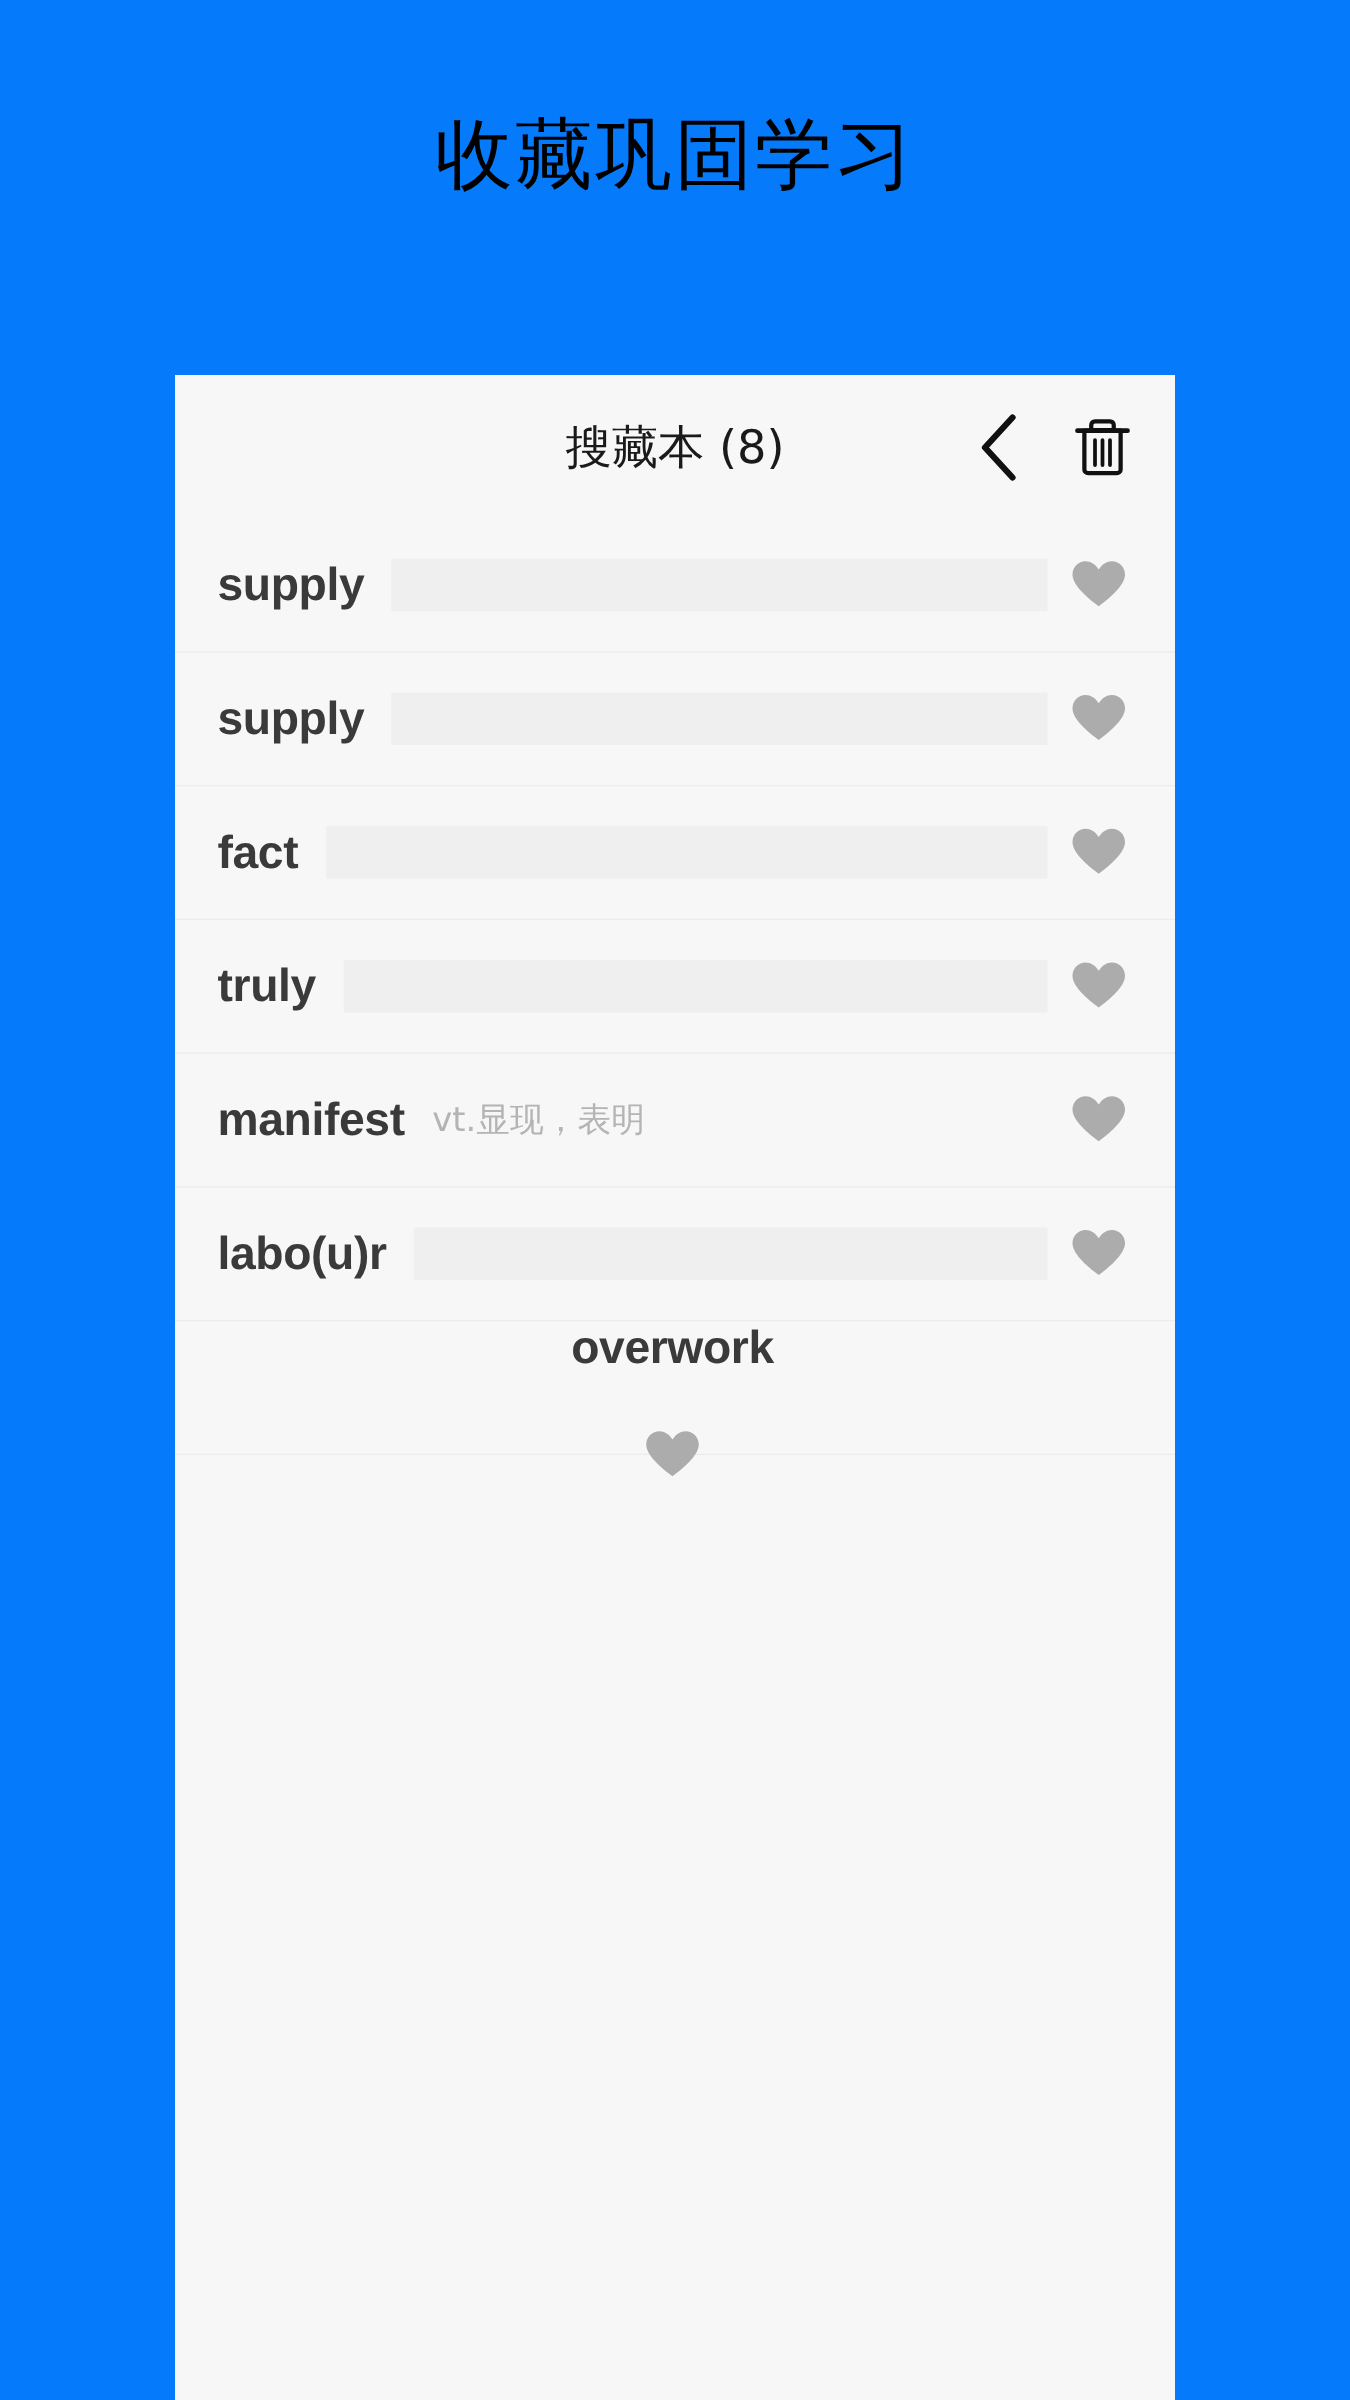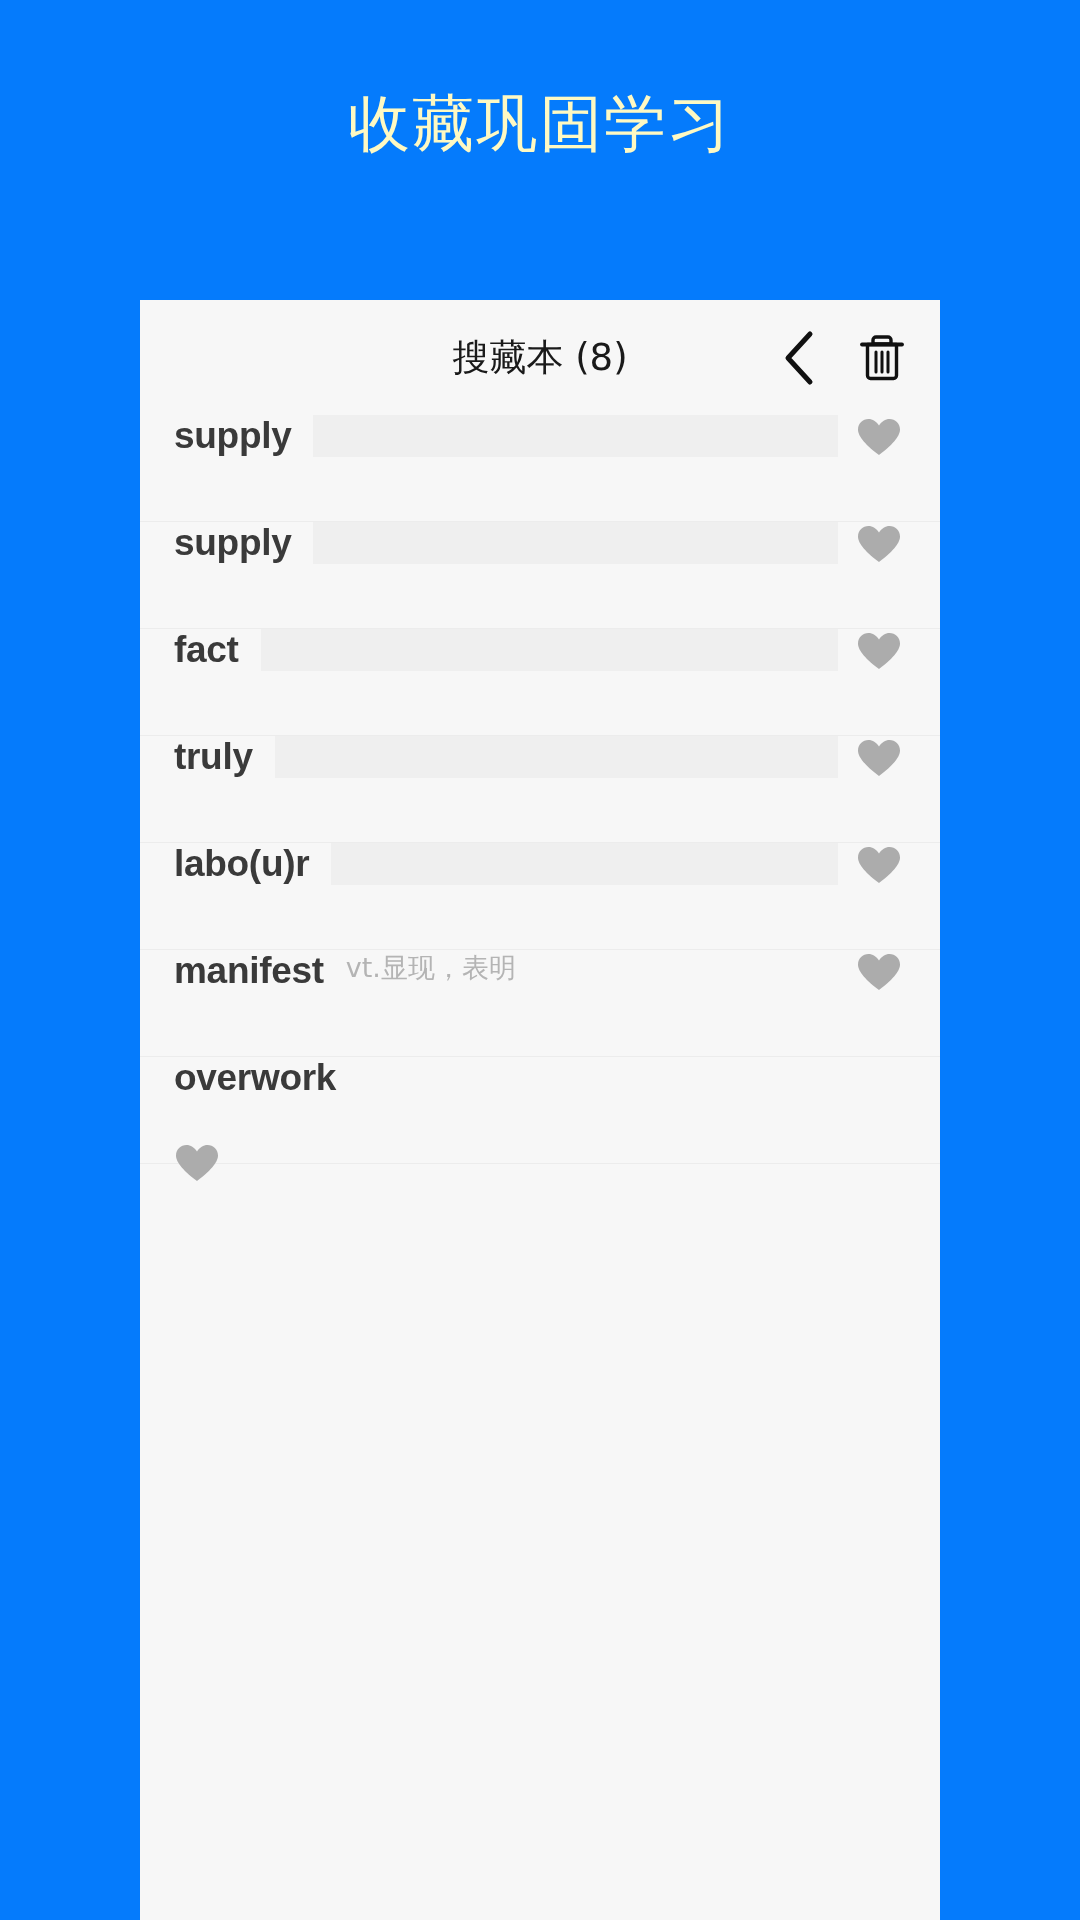--- a/index.html
+++ b/index.html
@@ -15,21 +15,21 @@
     position: relative;
   }
 
   
   .promo-title {
     position: absolute;
     top: 86px;
     left: 0;
     width: 1080px;
     text-align: center;
-    color: #fef9c3;
+    color: #000000;
     font-size: 62px;
     line-height: 76px;
     font-weight: 400;
     letter-spacing: 2px;
     font-family: "DejaVu Sans", "Liberation Sans", sans-serif;
   }
 
   
   .phone-card {
     position: absolute;
@@ -86,21 +86,21 @@
   .nav-trash svg { display: block; }
 
   
   .word-list {
     background: #F7F7F7;
   }
   .word-row {
     position: relative;
     height: 107px;
     display: flex;
-    align-items: flex-start;
+    align-items: center;
     padding: 0 38px 0 34px;
     box-sizing: border-box;
     border-bottom: 1px solid #ECECEC;
   }
   .word-row:last-child { border-bottom: 1px solid #ECECEC; flex-direction: column; }
 
   .word-term {
     font-size: 37px;
     font-weight: 700;
     color: #3A3A3A;
@@ -221,37 +221,37 @@
         <span>
           <svg width="44" height="40" viewBox="0 0 44 40">
               <path d="M22 37 C6 25 1 17 1 11.5 C1 5.5 5.8 1 11.5 1 C15.6 1 19.4 3.4 22 7.6 C24.6 3.4 28.4 1 32.5 1 C38.2 1 43 5.5 43 11.5 C43 17 38 25 22 37 Z" fill="#ACACAC"></path>
             </svg>
         </span>
       </div>
     </div>
 
 
     <div class="word-row">
+      <div class="word-term">manifest</div>
+      <div class="word-def-wrap">
+        <div class="word-def-text">vt.显现，表明</div>
+      </div>
+      <div class="heart-btn">
+        <span>
+          <svg width="44" height="40" viewBox="0 0 44 40">
+              <path d="M22 37 C6 25 1 17 1 11.5 C1 5.5 5.8 1 11.5 1 C15.6 1 19.4 3.4 22 7.6 C24.6 3.4 28.4 1 32.5 1 C38.2 1 43 5.5 43 11.5 C43 17 38 25 22 37 Z" fill="#ACACAC"></path>
+            </svg>
+        </span>
+      </div>
+    </div>
+
+    <div class="word-row">
       <div class="word-term">labo(u)r</div>
       <div class="word-def-wrap">
         <div class="word-def-mask"></div>
-      </div>
-      <div class="heart-btn">
-        <span>
-          <svg width="44" height="40" viewBox="0 0 44 40">
-              <path d="M22 37 C6 25 1 17 1 11.5 C1 5.5 5.8 1 11.5 1 C15.6 1 19.4 3.4 22 7.6 C24.6 3.4 28.4 1 32.5 1 C38.2 1 43 5.5 43 11.5 C43 17 38 25 22 37 Z" fill="#ACACAC"></path>
-            </svg>
-        </span>
-      </div>
-    </div>
-
-    <div class="word-row">
-      <div class="word-term">manifest</div>
-      <div class="word-def-wrap">
-        <div class="word-def-text">vt.显现，表明</div>
       </div>
       <div class="heart-btn">
         <span>
           <svg width="44" height="40" viewBox="0 0 44 40">
               <path d="M22 37 C6 25 1 17 1 11.5 C1 5.5 5.8 1 11.5 1 C15.6 1 19.4 3.4 22 7.6 C24.6 3.4 28.4 1 32.5 1 C38.2 1 43 5.5 43 11.5 C43 17 38 25 22 37 Z" fill="#ACACAC"></path>
             </svg>
         </span>
       </div>
     </div>
 

